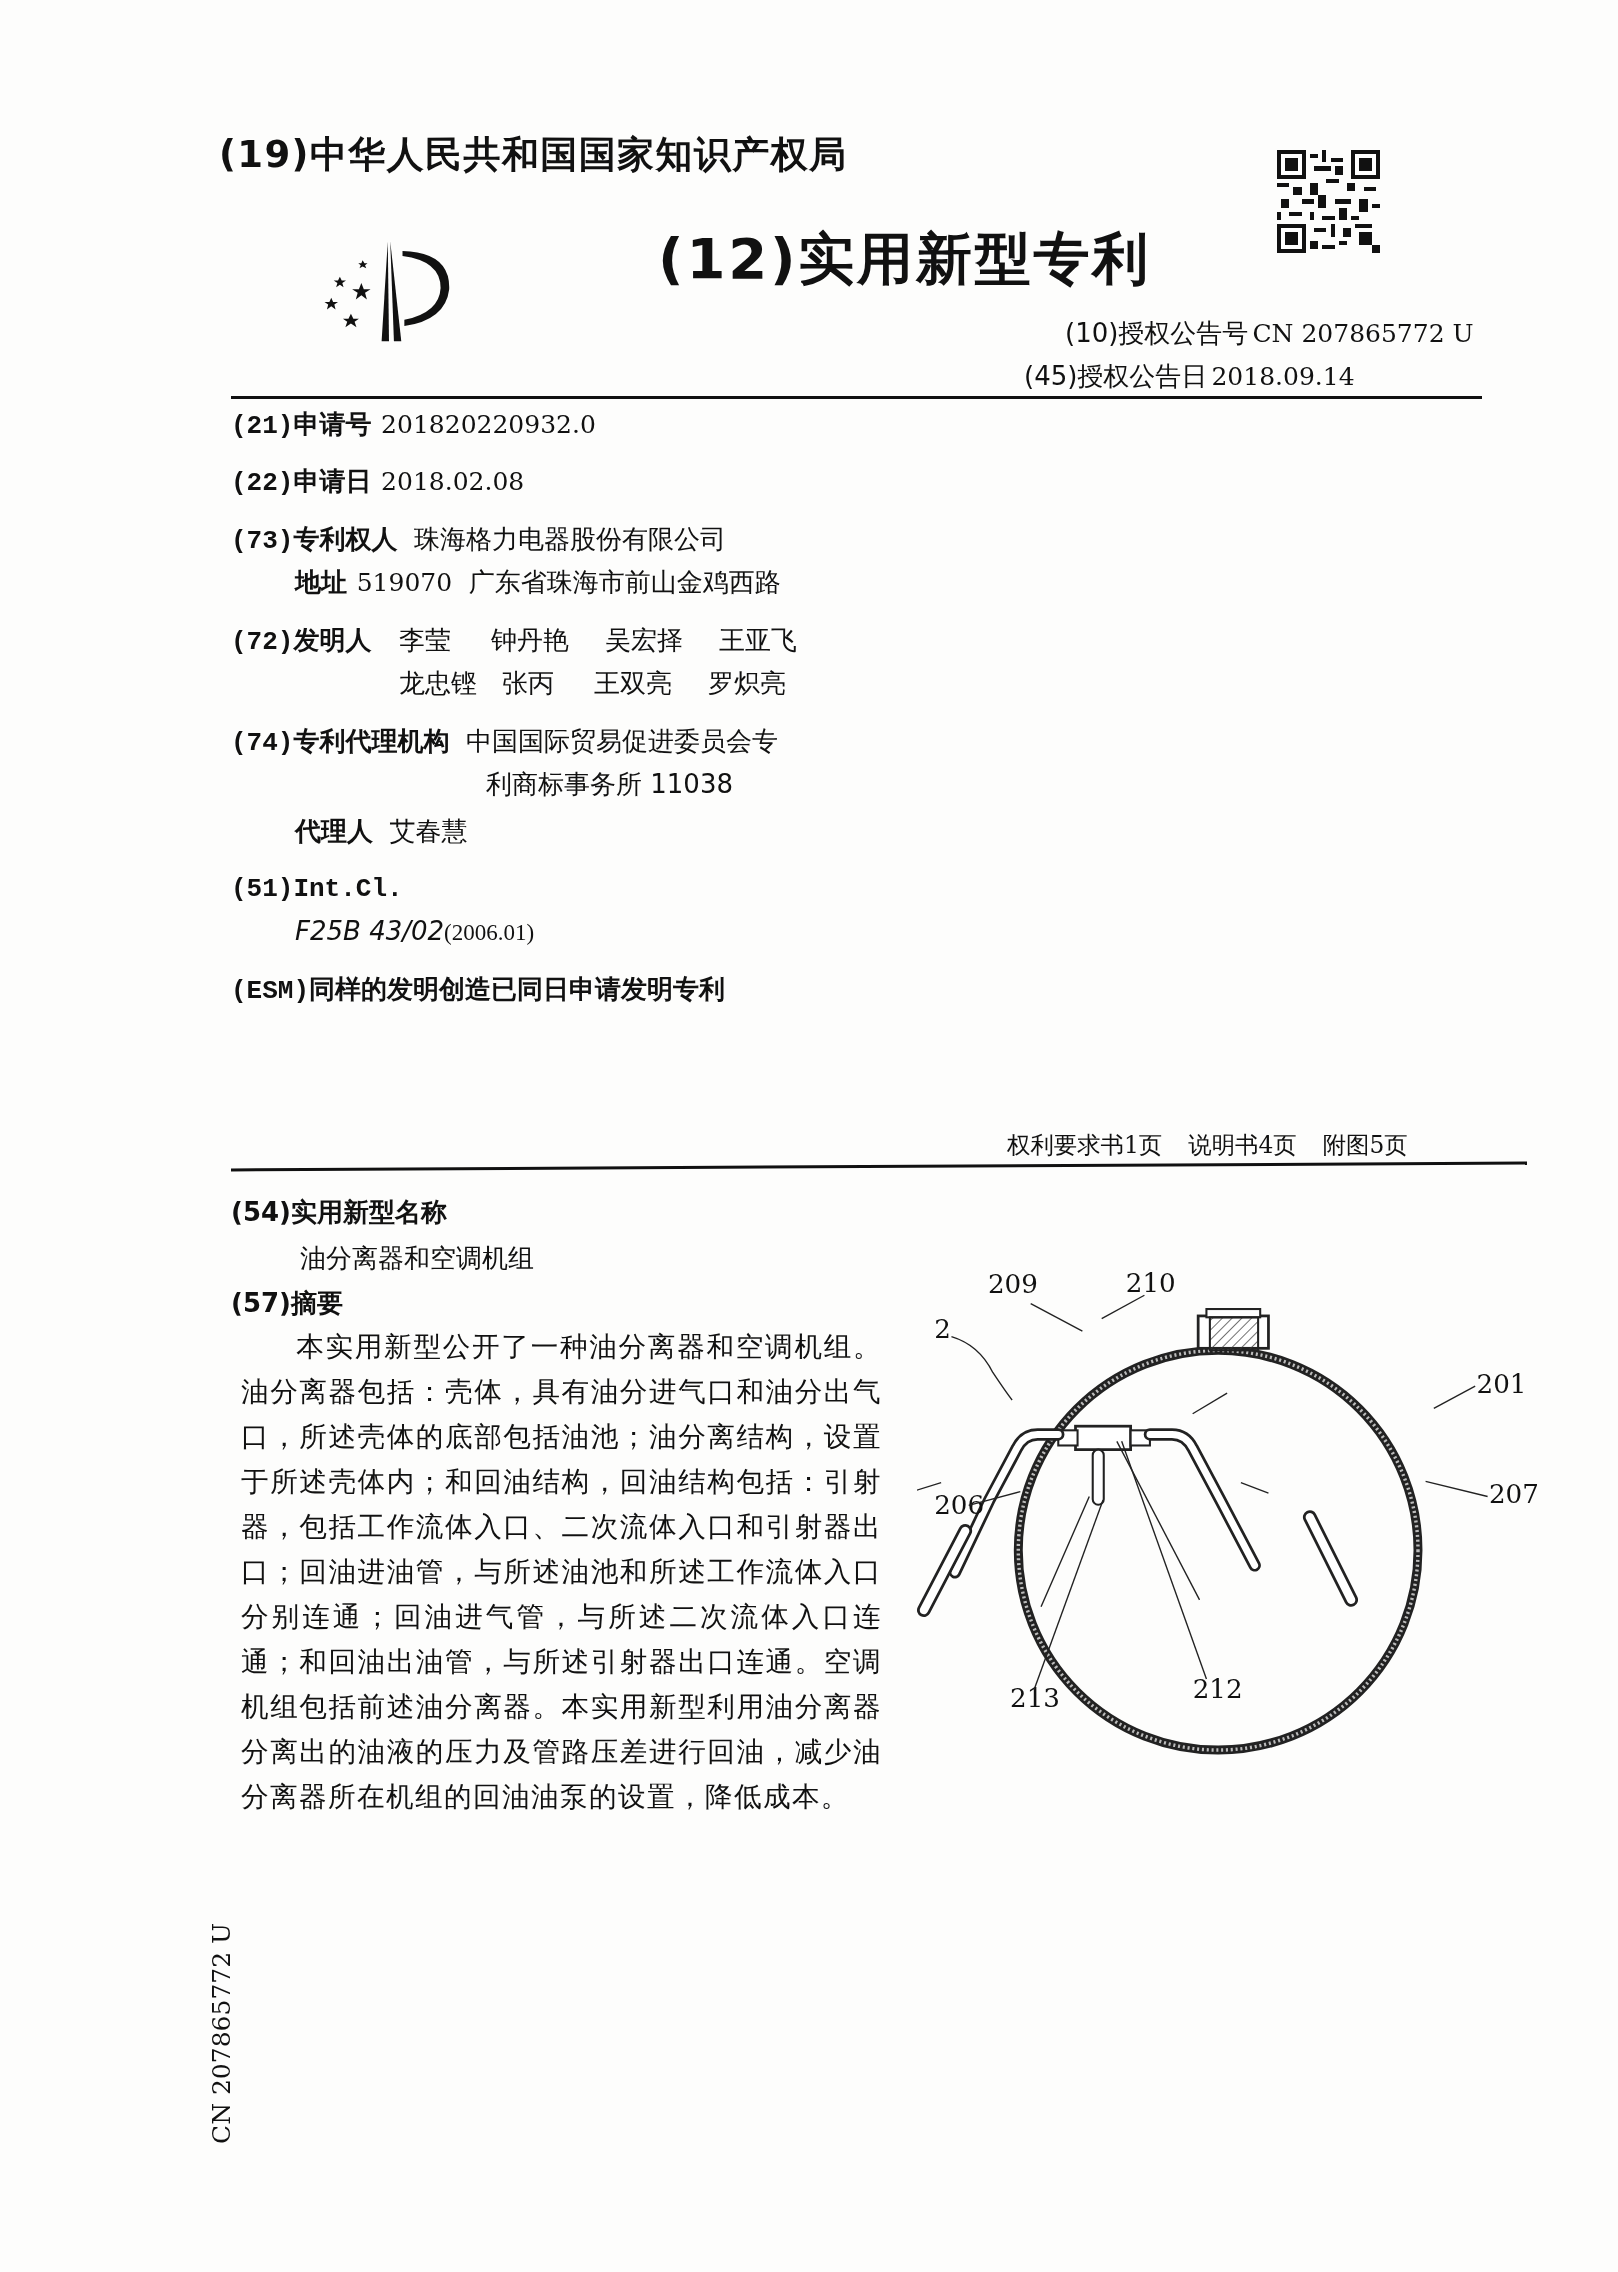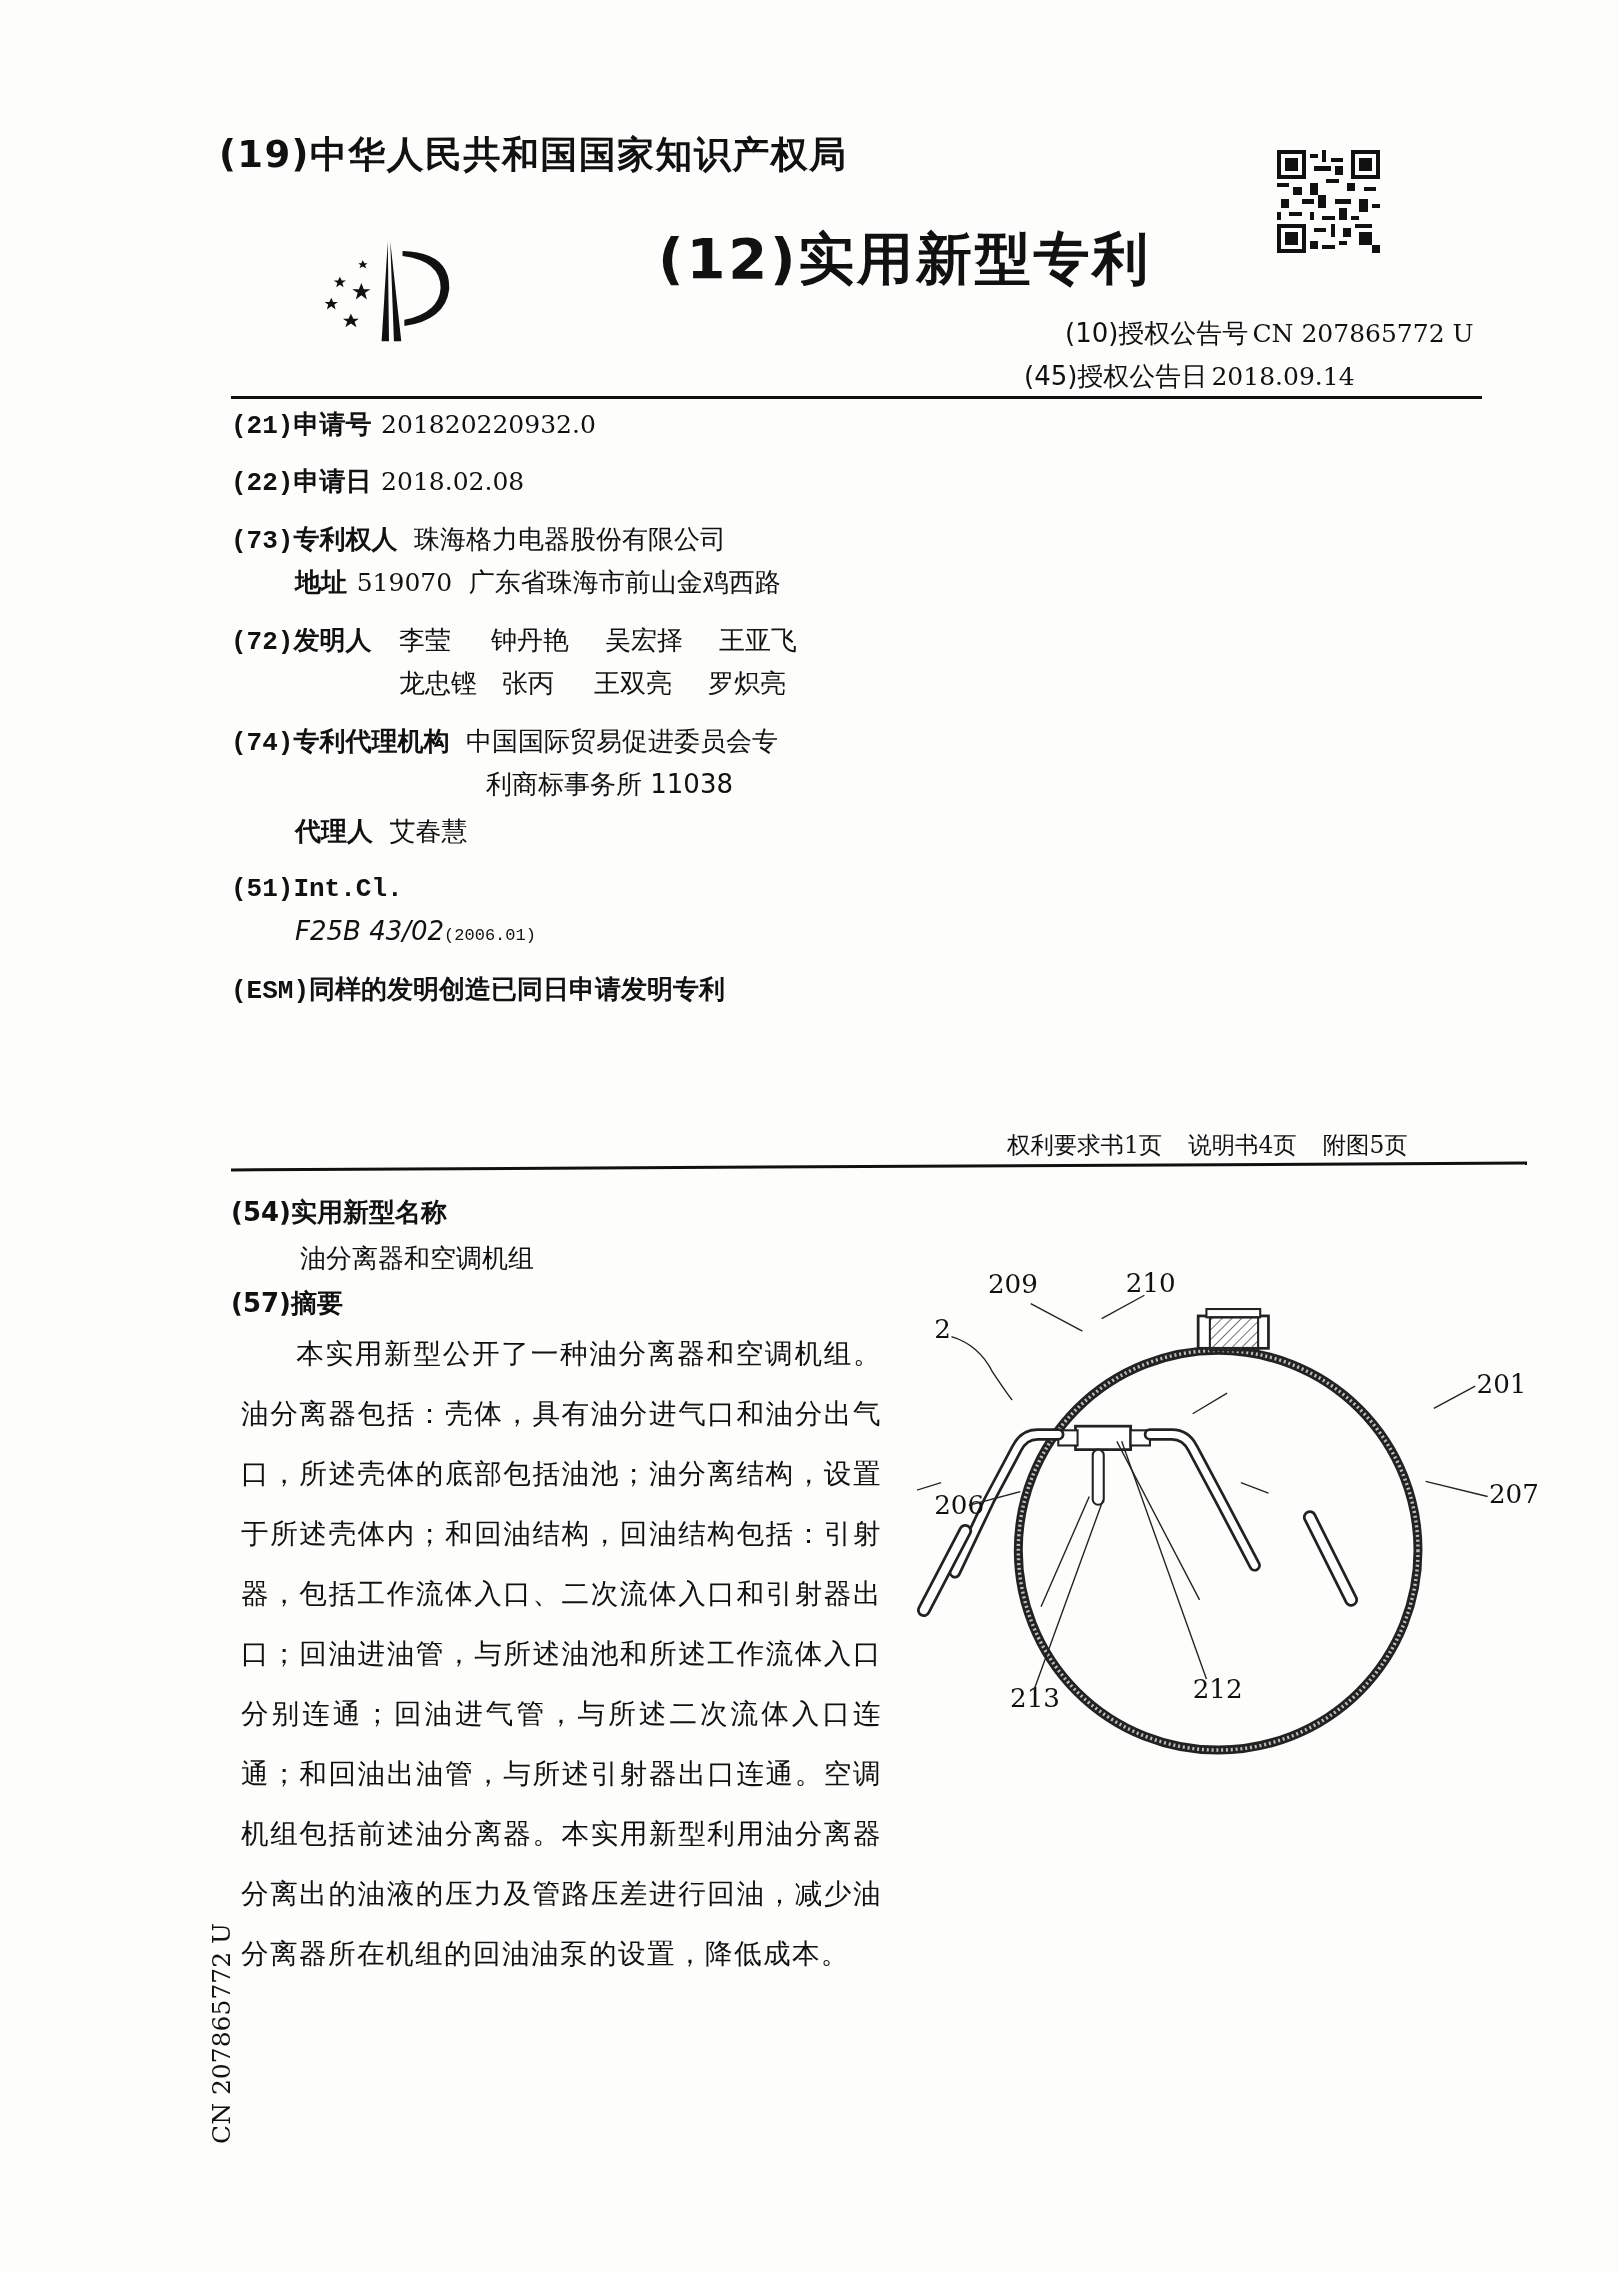--- a/index.html
+++ b/index.html
@@ -17,21 +17,21 @@
   .rule { position:absolute; background:#111; }
   .bib { font-size:26px; white-space:nowrap; }
   .bib .lbl { font-weight:bold;font-family:Liberation Mono, monospace; }
   .bib .val { font-family:"DejaVu Serif","Liberation Serif",serif; font-size:25px; margin-left:9.7px; }
   .bib .cn { margin-left:16.5px; }
   .names span { display:inline-block; margin-right:36px; }
   .pages { left:1007px; top:1129px; font-size:23.4px; white-space:nowrap; font-family:"DejaVu Serif","Liberation Serif",serif; }
   .pages span { margin-right:26px; }
   .sec { font-size:26px; font-weight:bold; white-space:nowrap; }
   .title54 { left:300px; top:1241px; font-size:26px; white-space:nowrap; }
-  .abstract { left:241px; top:1324px; width:641px; font-size:27.6px; line-height:60px; letter-spacing:1.4px; text-indent:2em; text-align:justify; }
+  .abstract { left:241px; top:1324px; width:641px; font-size:27.6px; line-height:45px; letter-spacing:1.4px; text-indent:2em; text-align:justify; }
   .side { left:207px; top:2144px; transform:rotate(-90deg); transform-origin:left top; font-family:"DejaVu Serif","Liberation Serif",serif; font-size:25px; white-space:nowrap; }
   .fig { left:917px; top:1262px; width:634px; height:593px; }
   .fig text { font-family:"DejaVu Serif","Liberation Serif",serif; font-size:38px; fill:#111; }
 </style>
 </head>
 <body>
 
 <div class="abs hdr19">(19)中华人民共和国国家知识产权局</div>
 
 <svg class="abs logo" viewBox="0 0 280 200">
@@ -136,21 +136,21 @@
   <span>利商标事务所 11038</span>
 </div>
 <div class="abs bib" style="left:295px; top:814px;">
   <span class="lbl">代理人</span><span class="cn">艾春慧</span>
 </div>
 
 <div class="abs bib" style="left:231px; top:872px;">
   <span class="lbl">(51)Int.Cl.</span>
 </div>
 <div class="abs bib" style="left:295px; top:916px;">
-  <span style="font-style:italic">F25B 43/02</span><span style="font-family:Liberation Mono, monospace; font-size:17px;text-align:center;">(2006.01)</span>
+  <span style="font-style:italic">F25B 43/02</span><span style="font-family:Liberation Serif, serif; font-size:23px;text-align:center;">(2006.01)</span>
 </div>
 <div class="abs bib" style="left:231px; top:972px;">
   <span class="lbl">(ESM)同样的发明创造已同日申请发明专利</span>
 </div>
 
 <div class="abs pages">
   <span>权利要求书1页</span><span>说明书4页</span><span>附图5页</span>
 </div>
 <div class="rule" style="left:231px; top:1165px; width:1296px; height:3.4px; transform:rotate(-0.3deg);"></div>
 

